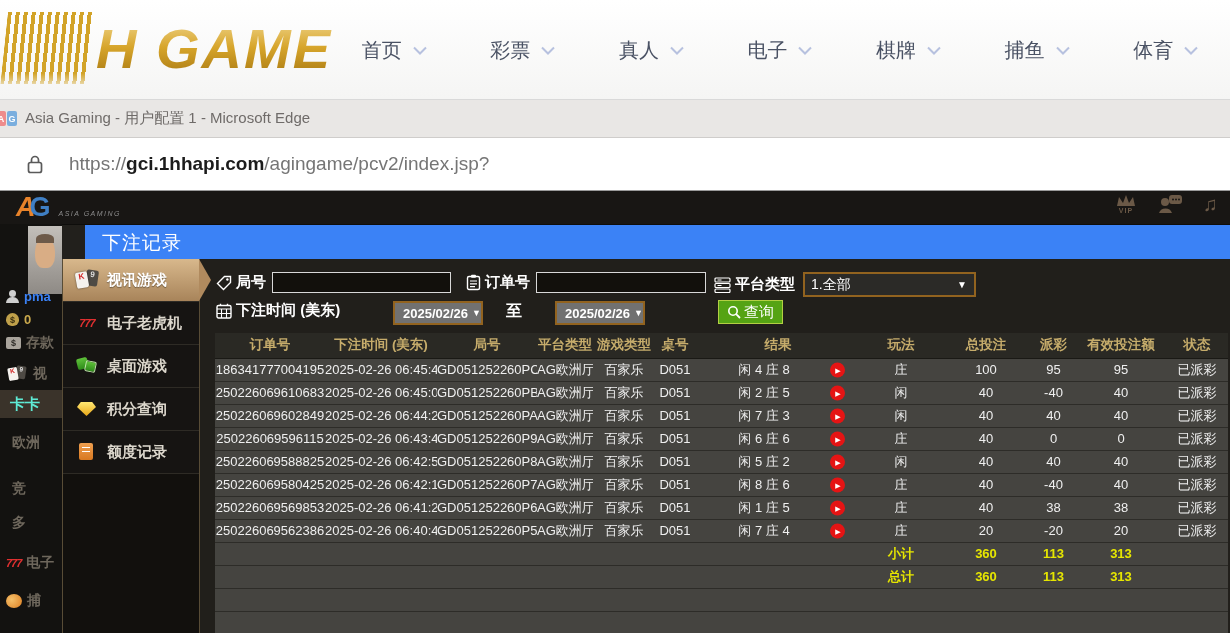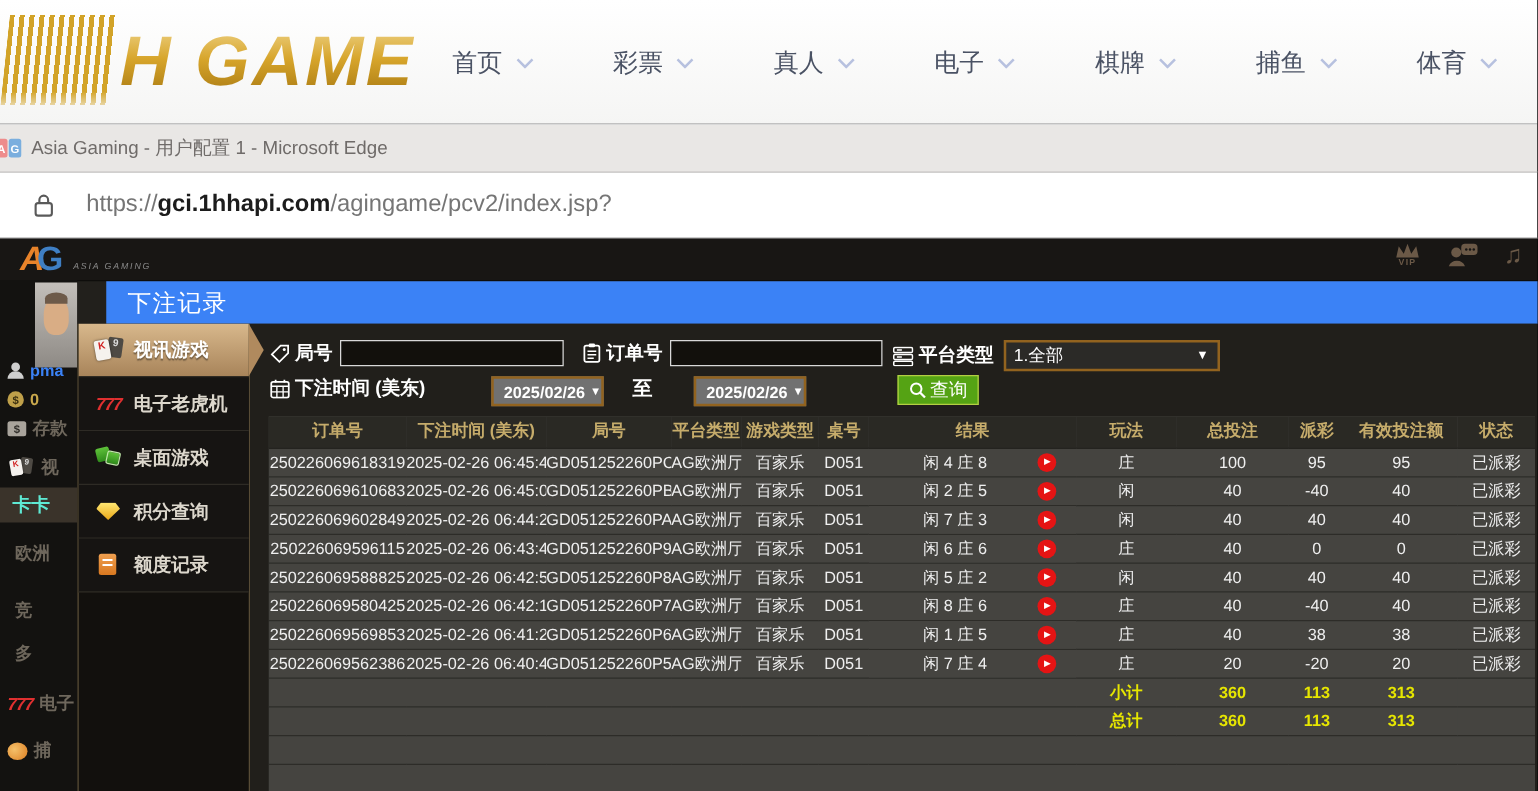--- a/index.html
+++ b/index.html
@@ -74,21 +74,21 @@
     color:#3a2f10; font-size:9px; font-weight:bold; display:flex; align-items:center; justify-content:center; }
   .dep-ic { width:15px; height:12px; border-radius:2px; background:#a9a49c; color:#2e2c28;
     font-size:9px; font-weight:bold; display:flex; align-items:center; justify-content:center; }
   .fish-ic { width:16px; height:14px; border-radius:50%; background:radial-gradient(circle at 35% 40%,#f5c06a,#dd7f22); }
   
   .mcwrap { position:relative; width:22px; height:20px; flex:none; }
   .mc { position:absolute; width:12px; height:16px; border-radius:2px; font-size:8px; font-weight:bold;
     display:flex; align-items:flex-start; justify-content:center; font-style:normal; }
   .mc-dark { right:0; top:0; background:#4e4a44; color:#ddd; transform:rotate(8deg); }
   .mc-white { left:0; top:2px; background:#f5f2ee; color:#d12222; transform:rotate(-10deg); box-shadow:0 0 2px rgba(0,0,0,.6); }
-  .i777 { font-style:italic; font-weight:bold; font-size:14px; color:#e03030; letter-spacing:-1px; }
+  .i777 { font-style:italic; font-weight:bold; font-size:11px; color:#e03030; letter-spacing:-1px; }
   .gdice { position:absolute; width:11px; height:11px; border-radius:2px; background:linear-gradient(#5fc23a,#2e8a1a); }
   .gd1 { left:1px; top:2px; transform:rotate(-14deg); }
   .gd2 { left:9px; top:5px; transform:rotate(12deg); border:1px solid #bfe8a8; }
   .gemwrap, .docwrap { position:relative; width:22px; height:20px; flex:none; }
   .gem { position:absolute; left:1px; top:3px; width:19px; height:14px;
     clip-path:polygon(20% 0,80% 0,100% 35%,50% 100%,0 35%); background:linear-gradient(#ffe873,#e8a718); }
   .doc { position:absolute; left:3px; top:1px; width:14px; height:17px; border-radius:2px;
     background:linear-gradient(#f0a050,#d87820);
     box-shadow:inset 0 -3px 0 rgba(255,255,255,0); }
   .doc::after { content:''; position:absolute; left:3px; top:4px; width:8px; height:8px;
@@ -442,21 +442,21 @@
                   <td>结果</td>
                   <td>玩法</td>
                   <td>总投注</td>
                   <td>派彩</td>
                   <td>有效投注额</td>
                   <td>状态</td>
                 </tr>
               </thead>
             <tbody id="tbody">
                 <tr>
-                  <td>250226069618319</td>
+                  <td>186341777004195</td>
                   <td>2025-02-26 06:45:49</td>
                   <td>GD051252260PC</td>
                   <td>AG欧洲厅</td>
                   <td>百家乐</td>
                   <td>D051</td>
                   <td class="result-cell"><span>闲 4 庄 8</span><span class="play-btn"></span></td>
                   <td>庄</td>
                   <td>100</td>
                   <td class="pay-pos">95</td>
                   <td>95</td>

